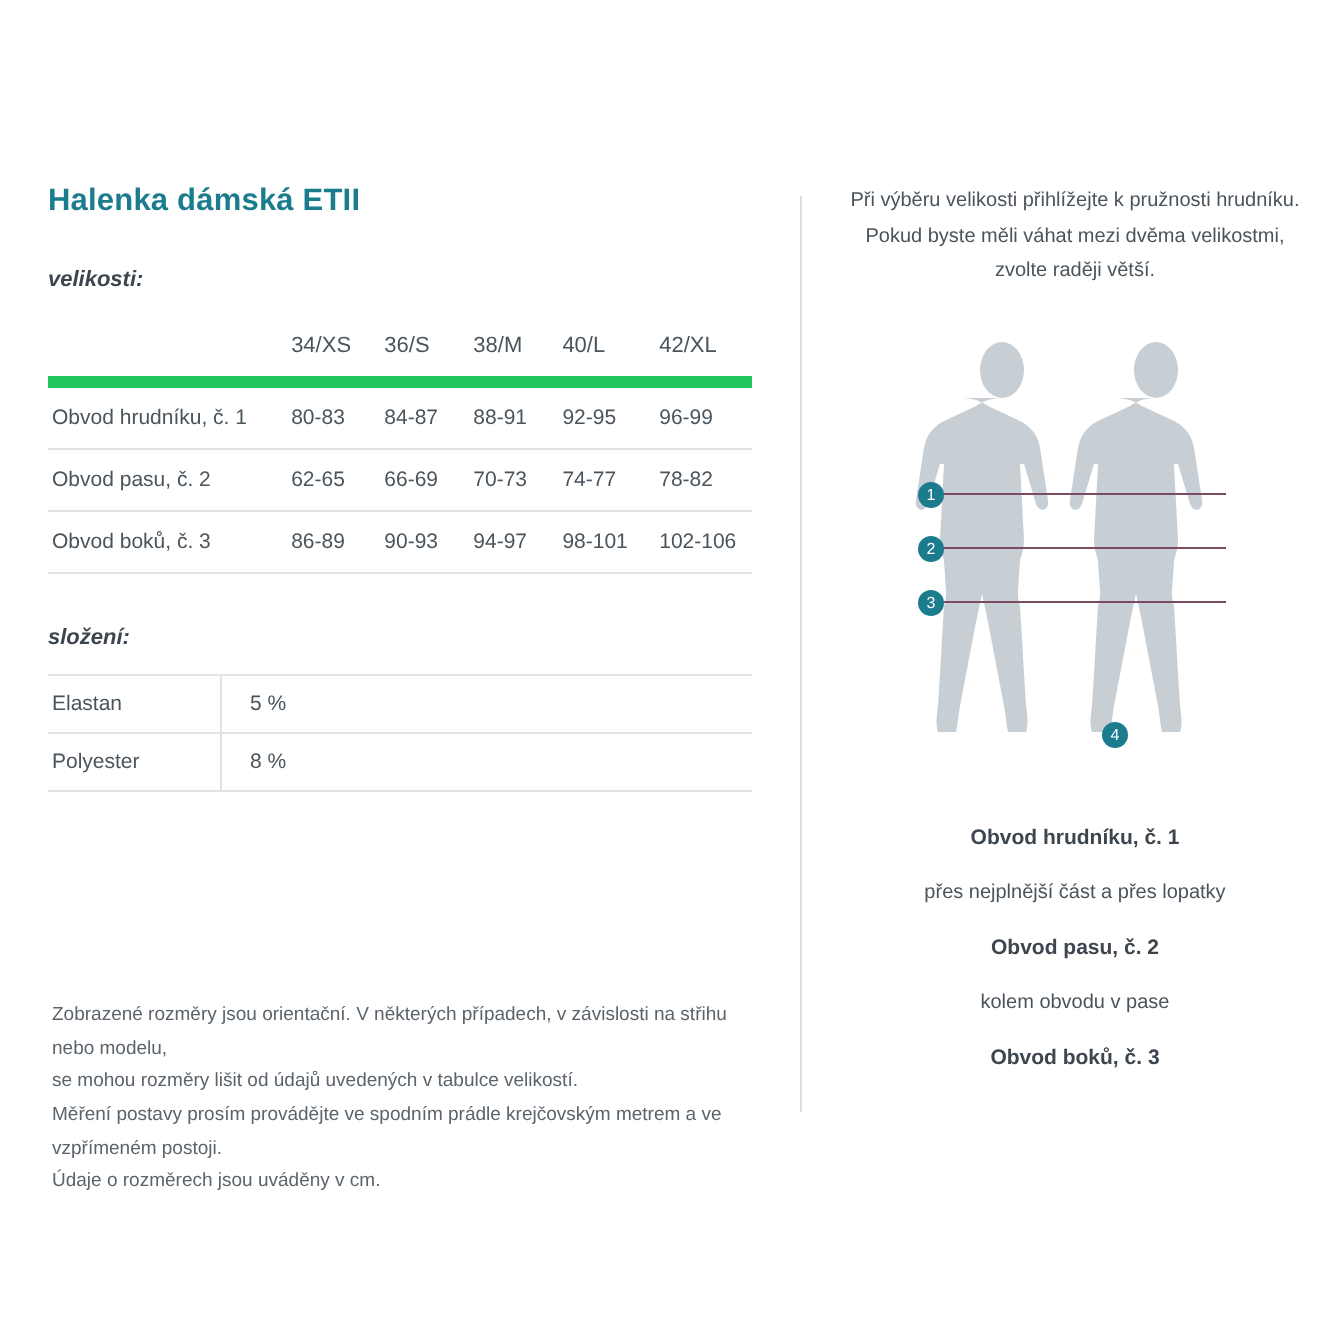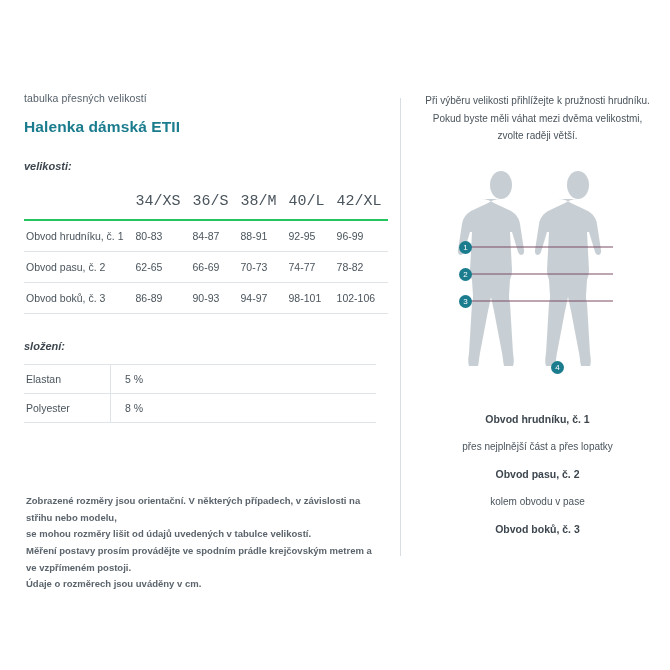--- a/index.html
+++ b/index.html
@@ -72,24 +72,23 @@
     color: #4a545c;
   }
   table.size-table th,
   table.size-table td {
     text-align: left;
     padding: 9px 6px 9px 6px;
     font-weight: normal;
     white-space: nowrap;
   }
   table.size-table thead th {
-    border-bottom: 2px solid #22c55e;
-    color: #4a545c;
-    font-size: 15px;
-    font-family: Liberation Mono, monospace;
+    border-bottom: 6px solid #22c55e;
+    color: #4a545c;
+    font-size: 11px;
   }
   table.size-table tbody td {
     border-bottom: 1px solid #dfe4e8;
   }
   table.size-table tbody tr:first-child td {
     border-top: 0;
   }
   .col-label { width: 128px; padding-left: 2px !important; }
   .col-size  { width: 44px; }
 
@@ -107,26 +106,25 @@
     border-bottom: 1px solid #dfe4e8;
     font-weight: normal;
   }
   table.comp-table tr:first-child td {
     border-top: 1px solid #dfe4e8;
   }
   .comp-name { width: 78px; border-right: 1px solid #dfe4e8; padding-left: 2px !important; }
   .comp-val  { padding-left: 14px !important; }
 
   .footnotes {
-    margin-top: 70px;
+    margin-top: 104px;
     font-size: 9.5px;
     line-height: 1.75;
     color: #5b646c;
     padding-left: 2px;
-    font-weight: bold;
   }
   .footnotes p { margin: 0; }
 
   
   .intro {
     font-size: 10px;
     line-height: 1.75;
     color: #4a545c;
     margin: 0 0 18px 0;
   }
@@ -168,21 +166,20 @@
   }
 </style>
 </head>
 <body>
 
 <div class="page">
   <div class="content">
 
     <div class="left-col">
 
-      <p class="eyebrow">tabulka přesných velikostí</p>
       <h1 class="title">Halenka dámská ETII</h1>
 
       <p class="section-label">velikosti:</p>
 
       <table class="size-table">
         <thead>
           <tr>
             <th class="col-label"></th>
             <th class="col-size">34/XS</th>
             <th class="col-size">36/S</th>

